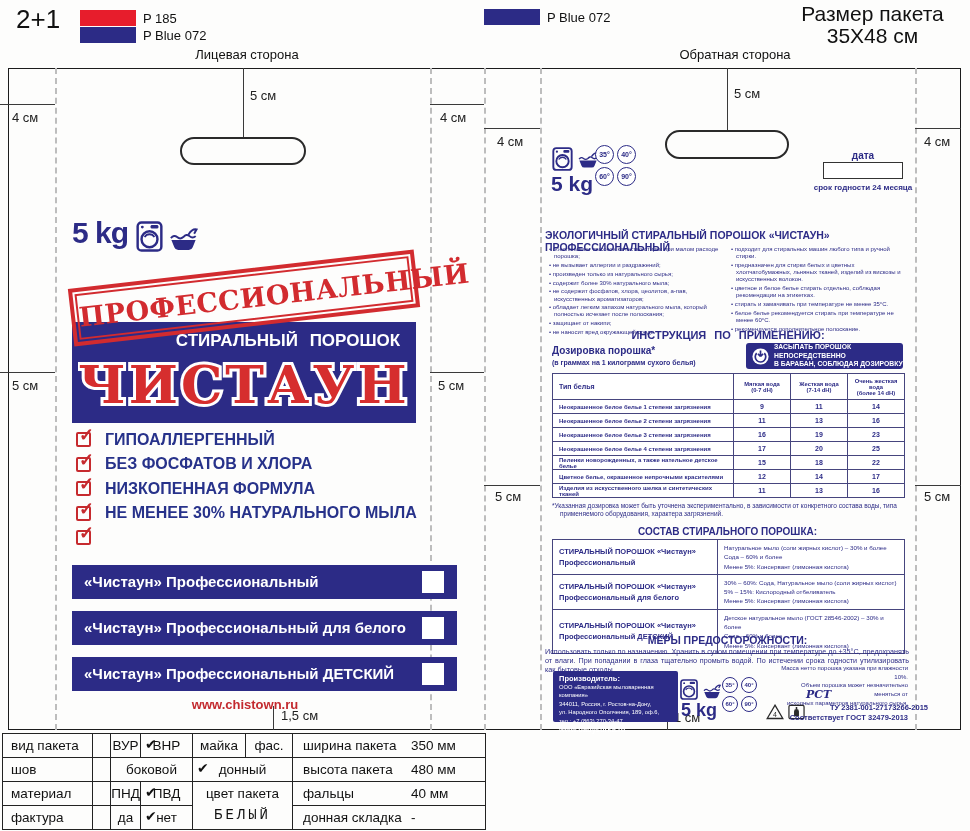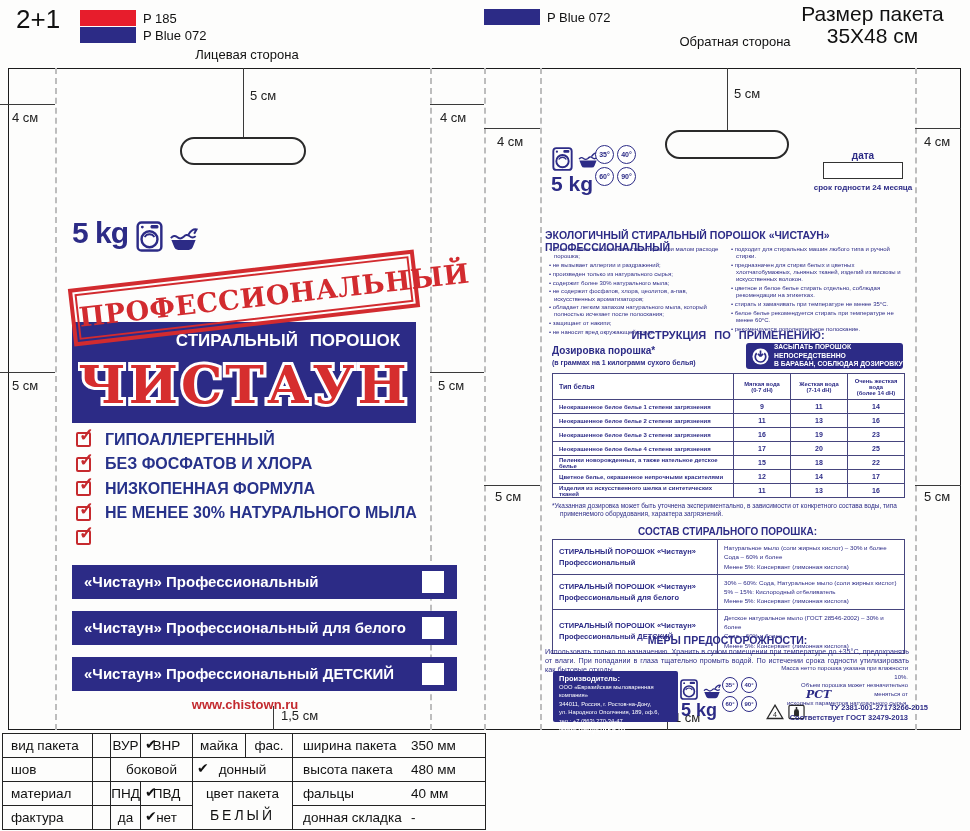--- a/index.html
+++ b/index.html
@@ -87,38 +87,38 @@
 
   
   .spec { left:2px; top:733px; border-collapse:collapse; font-size:13.5px; color:#111; table-layout:fixed; background:#fdfdfc; }
   .spec td { border:1px solid #222; height:24px; text-align:center; vertical-align:middle; padding:0; }
   .spec .lbl { text-align:left; padding-left:8px; }
   .spec .chk { position:relative; }
   .spec .chk .ck { position:absolute; left:4px; top:2px; font-size:14px; }
   .spec .rc { text-align:left; }
   .spec .rl { display:inline-block; width:118px; padding-left:10px; }
   .spec .merged { line-height:1.55; }
-  .spec .white-val { font-size:14px; letter-spacing:3px; }
+  .spec .white-val { font-size:14px; letter-spacing:3px;font-family:Liberation Mono, monospace; }
 </style>
 </head>
 <body>
 
 <div class="abs" style="inset:0">
 
   <div class="abs ratio">2+1</div>
   <div class="abs sw" style="left:80px;top:10px;background:var(--swred)"></div>
   <div class="abs swlab" style="left:143px;top:11px">P 185</div>
   <div class="abs sw" style="left:80px;top:27px;background:var(--blue)"></div>
   <div class="abs swlab" style="left:143px;top:28px">P Blue 072</div>
   <div class="abs sw" style="left:484px;top:9px;background:var(--blue)"></div>
   <div class="abs swlab" style="left:547px;top:10px">P Blue 072</div>
   <div class="abs sizet" style="left:780px;top:2px">Размер пакета</div>
   <div class="abs sizet" style="left:780px;top:24px">35X48 см</div>
   <div class="abs sidelab" style="left:152px;top:47px">Лицевая сторона</div>
-  <div class="abs sidelab" style="left:640px;top:34px">Обратная сторона</div>
+  <div class="abs sidelab" style="left:640px;top:47px">Обратная сторона</div>
 
   <div class="abs diebox"></div>
   <div class="abs fold" style="left:55px"></div>
   <div class="abs fold" style="left:430px"></div>
   <div class="abs fold" style="left:484px"></div>
   <div class="abs fold" style="left:540px"></div>
   <div class="abs fold" style="left:915px"></div>
 
   <div class="abs tick" style="left:0;top:104px;width:55px"></div>
   <div class="abs dim" style="left:12px;top:110px">4 см</div>

